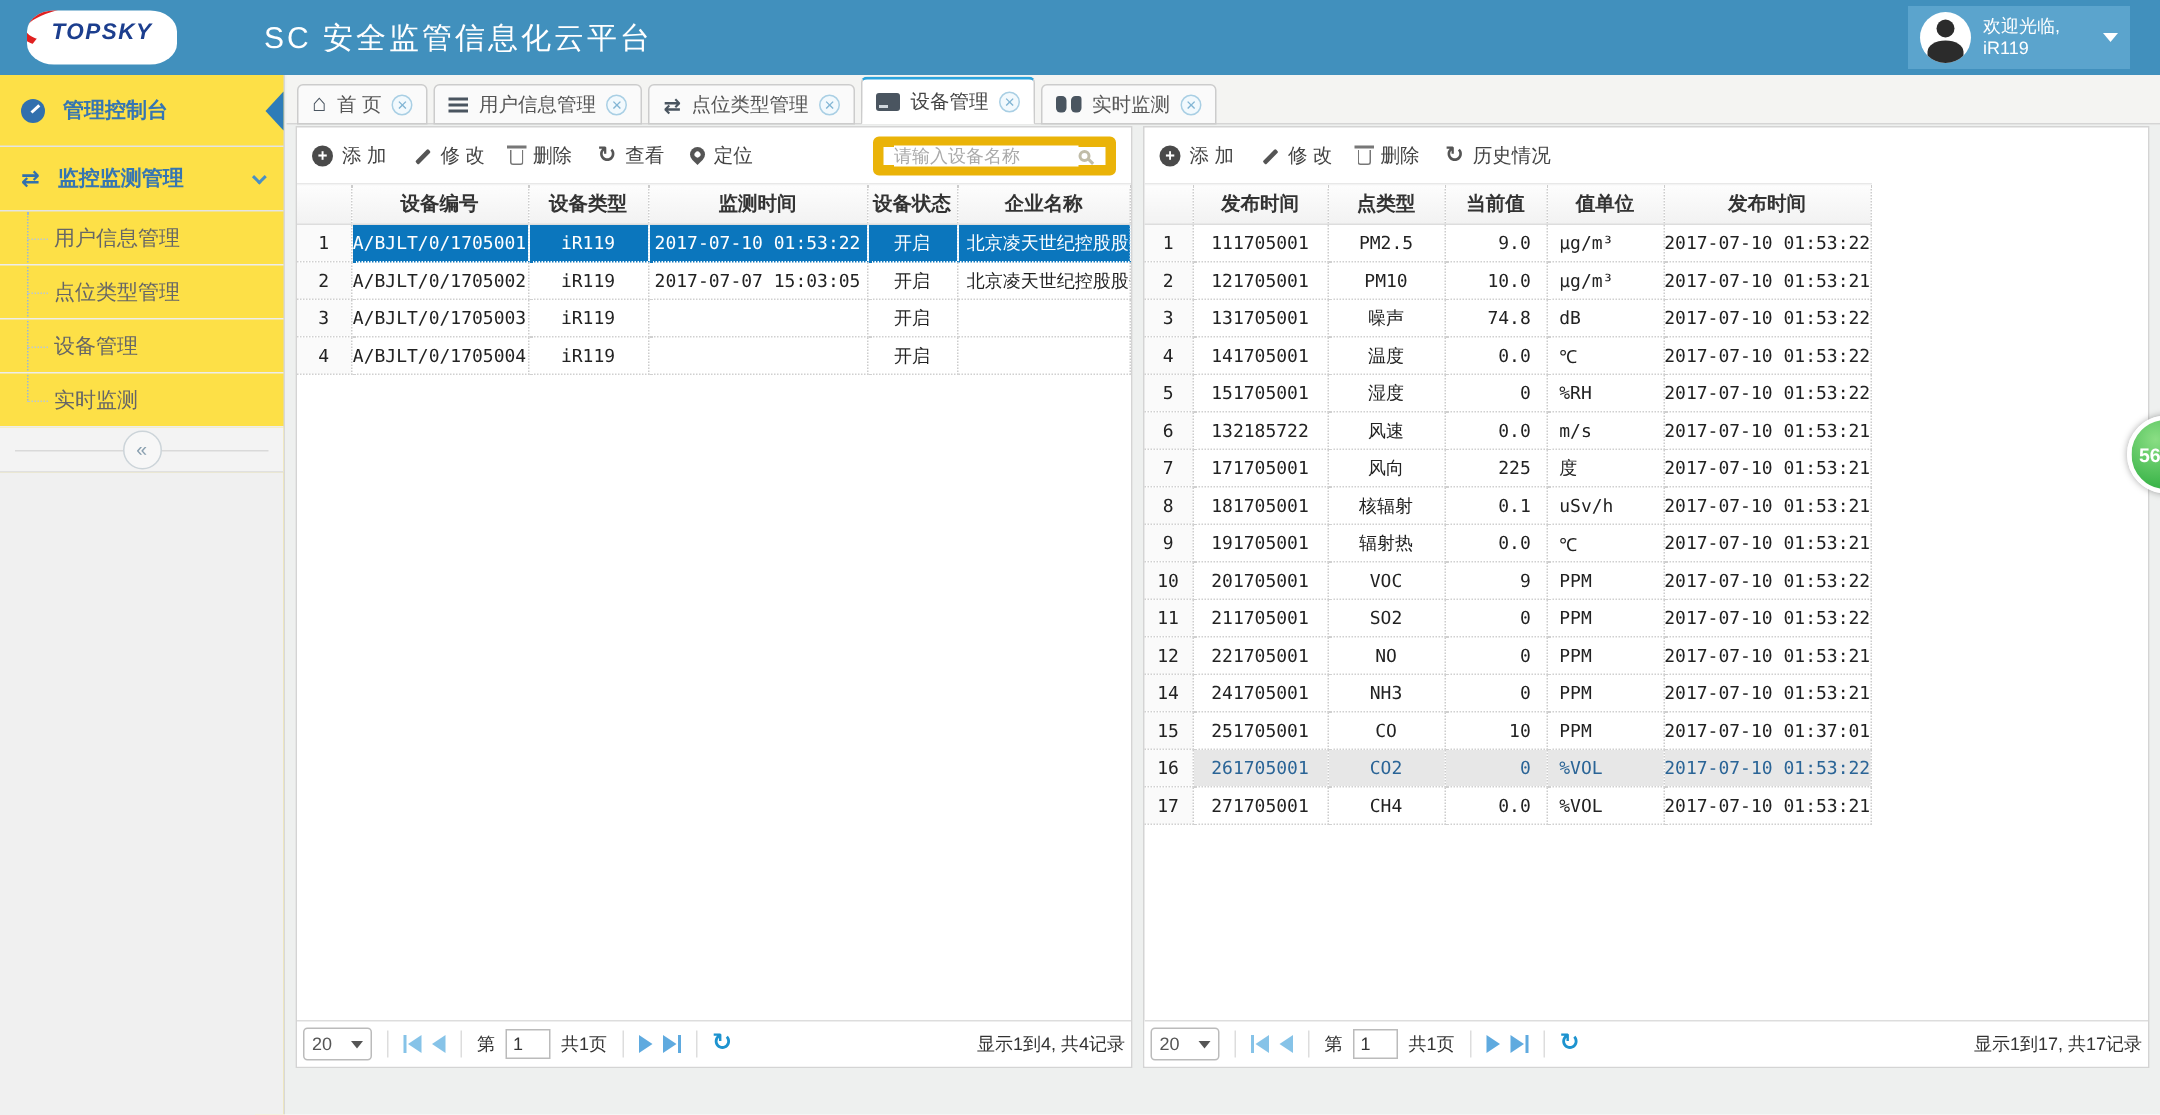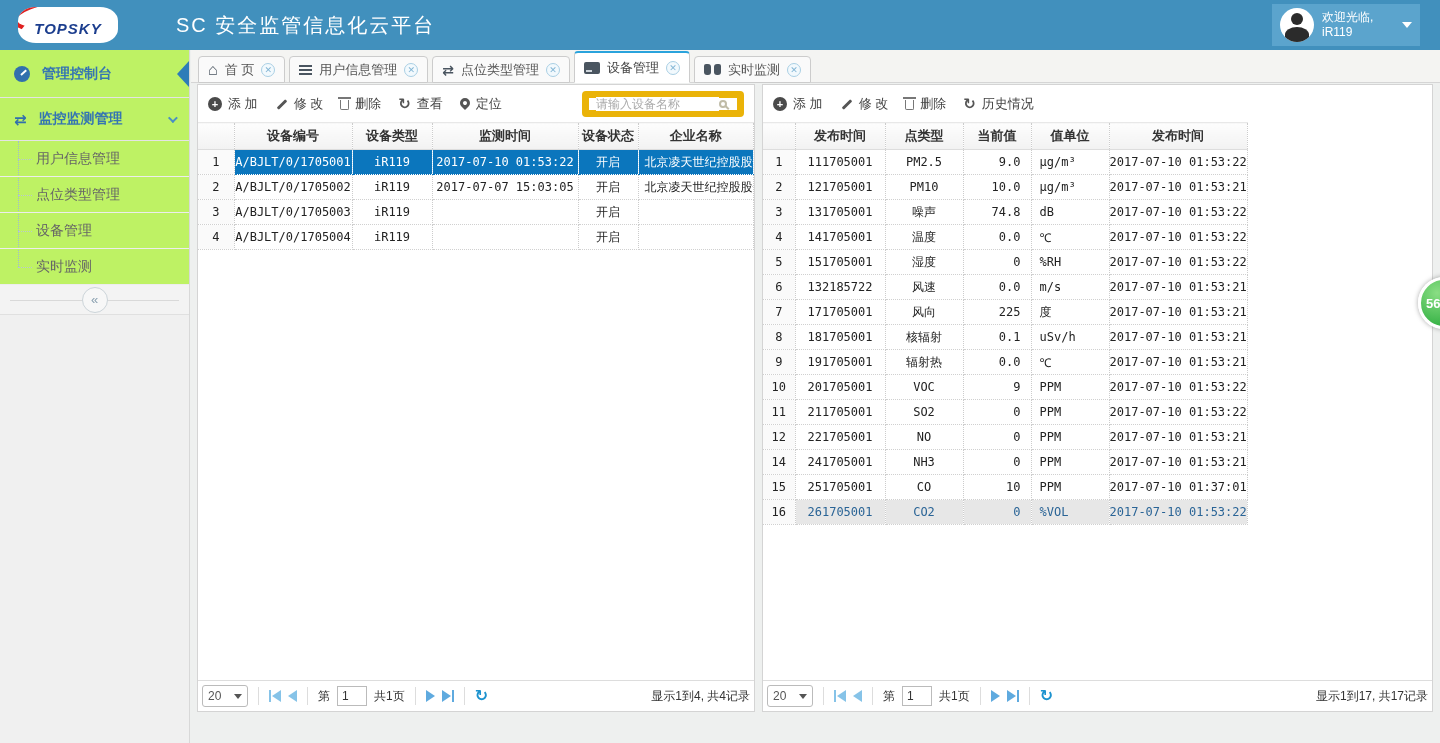--- a/index.html
+++ b/index.html
@@ -1,33 +1,33 @@
 <!DOCTYPE html>
 <html><head>
 <meta charset="utf-8">
 <style>
   * { margin:0; padding:0; box-sizing:border-box; }
   body { font-family:"Liberation Sans","DejaVu Sans",sans-serif; }
   .page { position:relative; width:1440px; height:743px; overflow:hidden; background:#eef0ef; }
 
   
   .topbar { position:absolute; left:0; top:0; width:100%; height:50px; background:#4190bd; display:flex; align-items:center; }
-  .logo { width:100px; height:36px; margin-left:18px; background:#fff; border-radius:18px/14px; position:relative; display:flex; align-items:center; justify-content:center; overflow:hidden; }
+  .logo { width:100px; height:36px; margin-left:18px; background:#fff; border-radius:18px/14px; position:relative; display:flex; justify-content:center; overflow:hidden; }
   .logo::before { content:""; position:absolute; left:-6px; top:-10px; width:96px; height:26px; border:5px solid transparent; border-top:5px solid #e02020; border-left:5px solid #e02020; border-radius:50%; transform:rotate(-6deg); }
   .logo-text { font-style:italic; font-weight:bold; font-size:15px; color:#1c3e8e; letter-spacing:1px; margin-top:6px; }
   .app-title { margin-left:58px; color:#fff; font-size:20px; font-weight:normal; letter-spacing:2px; }
   .user-box { position:absolute; right:20px; top:4px; width:148px; height:42px; background:#5ba4cd; display:flex; align-items:center; padding:0 8px; }
   .avatar { width:34px; height:34px; border-radius:50%; background:#fff; position:relative; overflow:hidden; flex:none; }
   .avatar::before { content:""; position:absolute; top:5px; left:11px; width:12px; height:12px; border-radius:50%; background:#2b2b2b; }
   .avatar::after { content:""; position:absolute; top:19px; left:5px; width:24px; height:15px; border-radius:50% 50% 0 0; background:#2b2b2b; }
   .user-text { margin-left:8px; color:#fff; font-size:12px; line-height:15px; }
   .user-caret { margin-left:auto; width:0; height:0; border-left:5px solid transparent; border-right:5px solid transparent; border-top:6px solid #fff; }
 
   
-  .sidebar { position:absolute; left:0; top:50px; bottom:0; width:190px; background:#bef264; border-right:1px solid #d8d8d8; display:flex; flex-direction:column; }
+  .sidebar { position:absolute; left:0; top:50px; bottom:0; width:190px; background:#fde047; border-right:1px solid #d8d8d8; display:flex; flex-direction:column; }
   .side-root { display:flex; align-items:center; padding:0 14px; border-bottom:1px solid #e4e4e4; position:relative; color:#3575b2; font-size:14px; font-weight:bold; cursor:pointer; }
   .side-root.r1 { height:48px; }
   .side-root.r2 { height:43px; }
   .side-root .lbl { margin-left:12px; }
   .ic-gauge { width:16px; height:16px; border-radius:50%; background:#3170ad; position:relative; flex:none; }
   .ic-gauge::after { content:""; position:absolute; width:7px; height:2px; background:#fff; top:8px; left:7px; transform:rotate(-42deg); transform-origin:left center; }
   .ic-repeat { color:#3170ad; font-size:15px; font-weight:bold; line-height:1; flex:none; }
   .mod-arrow { position:absolute; right:0; top:50%; margin-top:-13px; width:0; height:0; border-top:13px solid transparent; border-bottom:13px solid transparent; border-right:12px solid #2e7cb8; }
   .chev-down { margin-left:auto; width:7px; height:7px; border-right:2px solid #4a90c4; border-bottom:2px solid #4a90c4; transform:rotate(45deg) translateY(-2px); }
   .side-sub { list-style:none; position:relative; }
@@ -453,20 +453,28 @@
                 <td>2017-07-10 01:37:01</td>
               </tr>
               <tr class="hl">
                 <td class="rn">16</td>
                 <td>261705001</td>
                 <td>CO2</td>
                 <td>0</td>
                 <td>%VOL</td>
                 <td>2017-07-10 01:53:22</td>
               </tr>
+              <tr>
+                <td class="rn">17</td>
+                <td>271705001</td>
+                <td>CH4</td>
+                <td>0.0</td>
+                <td>%VOL</td>
+                <td>2017-07-10 01:53:21</td>
+              </tr>
             </tbody>
         </table>
         <div class="pager">
           <span class="pg-size">
               <span>20</span>
               <span class="caret"></span>
             </span>
           <span class="pg-sep"></span>
           <span class="pg-btn">
               <span class="pg-bar-l"></span>

